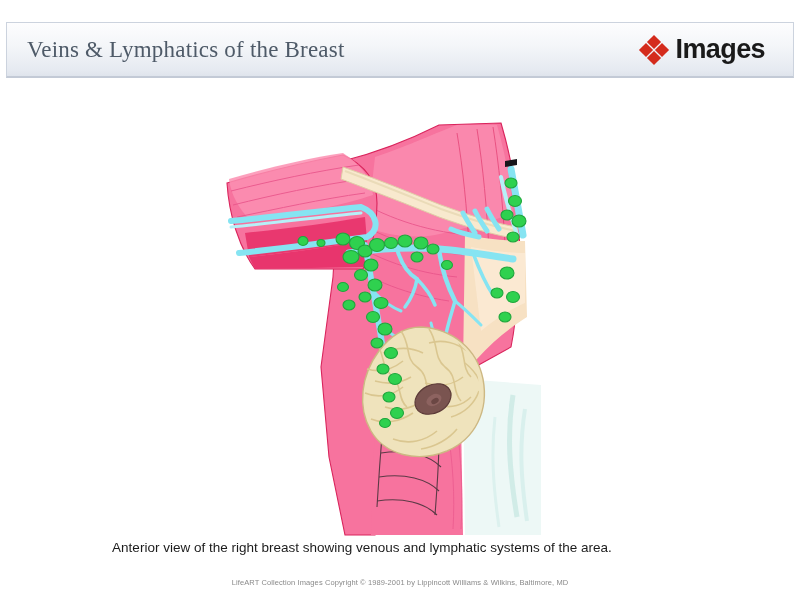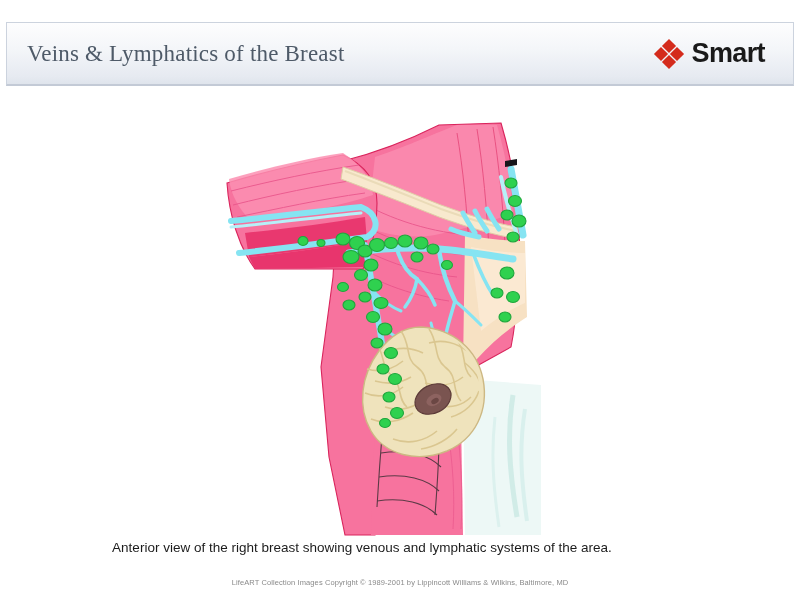--- a/index.html
+++ b/index.html
@@ -14,21 +14,21 @@
     font-family: "Liberation Sans", sans-serif;
     position: relative;
   }
 
   
   #header-bar {
     position: absolute;
     left: 6px;
     top: 22px;
     width: 788px;
-    height: 64px;
+    height: 56px;
     box-sizing: border-box;
     background: linear-gradient(to bottom, #fdfdfe 0%, #f4f6f9 42%, #e6eaf1 88%, #dfe4ec 100%);
     border: 1px solid #ccd3de;
     border-bottom: 2px solid #c3cad6;
     display: flex;
     align-items: center;
     justify-content: space-between;
     padding: 0 18px 0 20px;
   }
   #page-title {
@@ -115,21 +115,21 @@
 <div id="header-bar">
   <div id="page-title">Veins &amp; Lymphatics of the Breast</div>
 
   <div id="brand-logo">
     <div id="brand-mark">
       <i class="d-top"></i>
         <i class="d-left"></i>
         <i class="d-right"></i>
         <i class="d-bot"></i>
     </div>
-    <span class="brand-word" id="brand-smart">Smart</span>
+    <span class="brand-word" id="brand-smart">Images</span>
   </div>
 </div>
 
 <div id="illustration-stage">
   <svg id="anatomy-figure" viewBox="0 0 330 420" xmlns="http://www.w3.org/2000/svg">
     <defs>
       <clipPath id="clipBody">
         <path d="M0,60 L120,40 L210,10 L330,10 L330,420 L95,420 L60,200 L0,130 Z"></path>
       </clipPath>
       <clipPath id="clipBreast">

